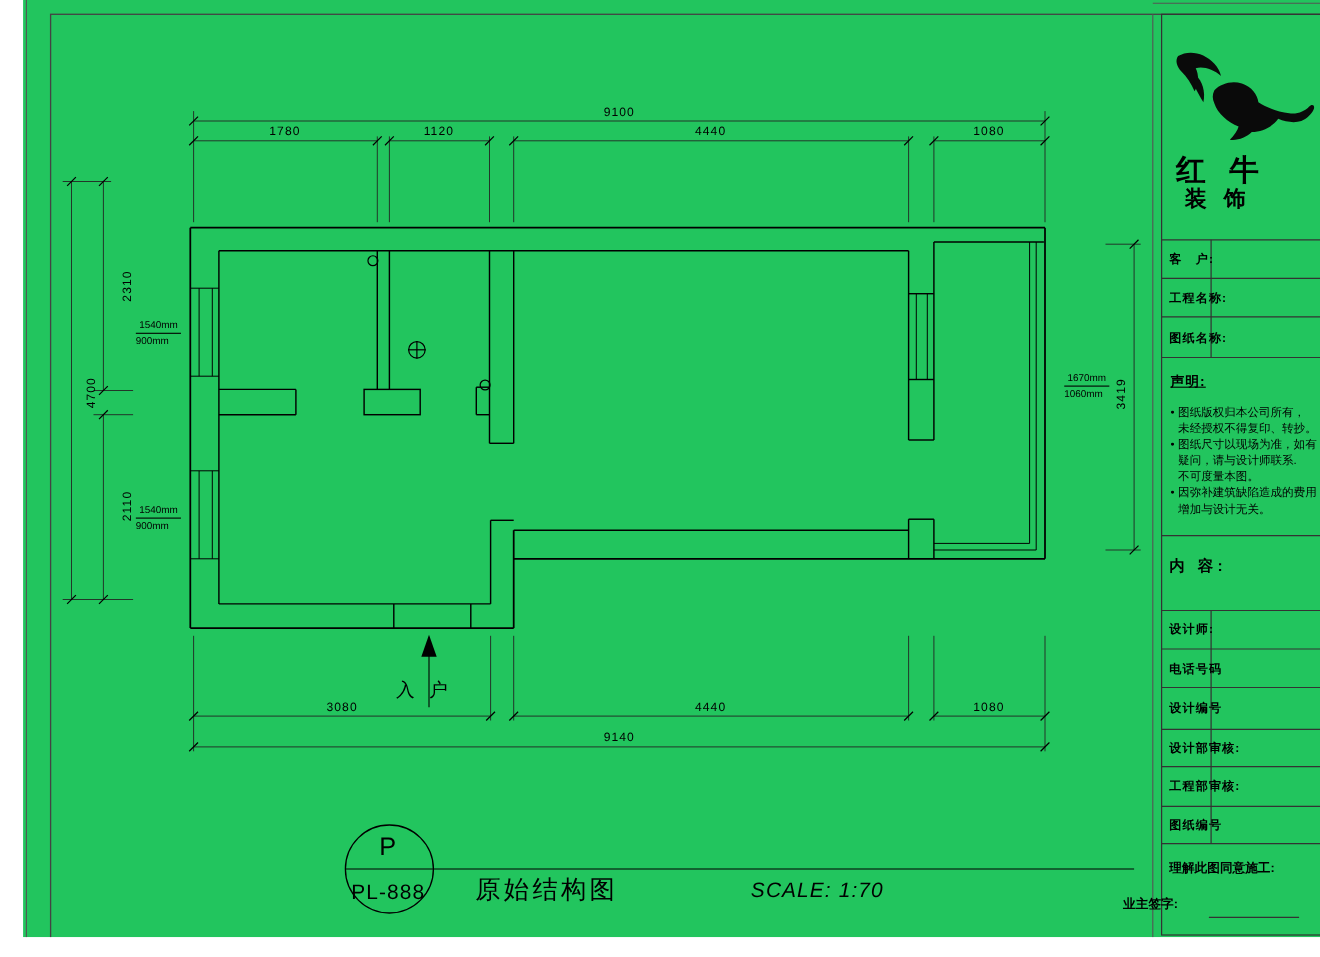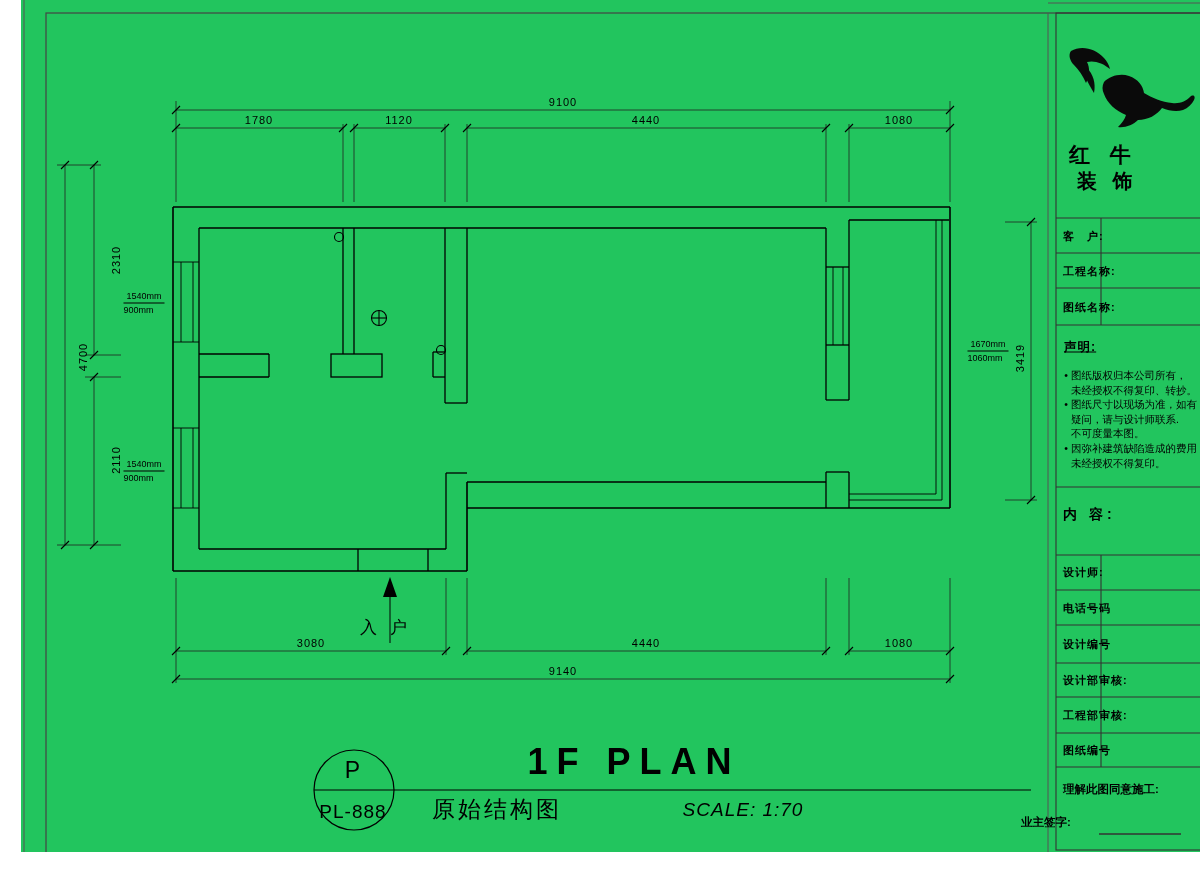--- a/index.html
+++ b/index.html
@@ -14,21 +14,21 @@
   .winlab{position:absolute;transform:translate(-50%,-50%);display:flex;flex-direction:column;
           align-items:flex-start;font-size:9px;letter-spacing:0;line-height:11px;}
   .winlab .fr-top{border-bottom:1px solid #000;padding:0 3px 1px 3px;}
   .winlab .fr-bot{padding-top:1px;}
   .entry{font-size:17px;letter-spacing:13px;margin-right:-13px;}
   .big-en{font-size:36px;font-weight:bold;letter-spacing:9px;margin-right:-9px;}
   .title-cn{font-size:23px;letter-spacing:3px;}
   .scale{font-size:19px;font-style:italic;letter-spacing:1px;}
   .refP{font-size:23px;}
   .refcode{font-size:19px;letter-spacing:1px;}
-  .brand1{font-size:21px;font-weight:bold;letter-spacing:7px;}
+  .brand1{font-size:27px;font-weight:bold;letter-spacing:7px;}
   .brand2{font-size:20px;font-weight:bold;letter-spacing:5px;}
   .decl{position:absolute;left:1040px;top:368px;width:142px;}
   .decl-line{display:flex;font-size:10.5px;line-height:14.6px;}
   .decl-line .blt{width:10px;flex:none;text-align:center;}
   .decl-title{font-size:12.5px;font-weight:bold;letter-spacing:1px;text-decoration:underline;}
   .content-lab{font-size:14px;font-weight:bold;letter-spacing:4px;}
   .foot-lab{font-size:11.5px;font-weight:bold;}
 </style>
 </head>
 <body>
@@ -243,21 +243,20 @@
   </div>
   <div class="winlab" style="left:967px;top:351px">
     <span class="fr-top">1670mm</span>
     <span class="fr-bot">1060mm</span>
   </div>
 
   <div class="t entry" style="left:369px;top:627px">入户</div>
 
   <div class="t refP" style="left:332px;top:770px">P</div>
   <div class="t refcode" style="left:332px;top:812px">PL-888</div>
-  <div class="t big-en" style="left:613px;top:762px">1F PLAN</div>
   <div class="t title-cn" style="left:476px;top:809px">原始结构图</div>
   <div class="t scale" style="left:722px;top:810px">SCALE: 1:70</div>
 
   <div class="tl brand1" style="left:1048px;top:155px">红 牛</div>
   <div class="tl brand2" style="left:1056px;top:181px">装 饰</div>
 
   <div class="tl lab" style="left:1042px;top:236px">客　户:</div>
   <div class="tl lab" style="left:1042px;top:271px">工程名称:</div>
   <div class="tl lab" style="left:1042px;top:307px">图纸名称:</div>
 
@@ -282,21 +281,21 @@
     <div class="decl-line">
         <span class="blt"></span>
         <span>不可度量本图。</span>
       </div>
     <div class="decl-line">
         <span class="blt">•</span>
         <span>因弥补建筑缺陷造成的费用</span>
       </div>
     <div class="decl-line">
         <span class="blt"></span>
-        <span>未经授权不得复印。</span>
+        <span>增加与设计无关。</span>
       </div>
   </div>
 
   <div class="tl content-lab" style="left:1042px;top:515px">内 容:</div>
 
   <div class="tl lab" style="left:1042px;top:572px">设计师:</div>
   <div class="tl lab" style="left:1042px;top:608px">电话号码</div>
   <div class="tl lab" style="left:1042px;top:644px">设计编号</div>
   <div class="tl lab" style="left:1042px;top:680px">设计部审核:</div>
   <div class="tl lab" style="left:1042px;top:715px">工程部审核:</div>

